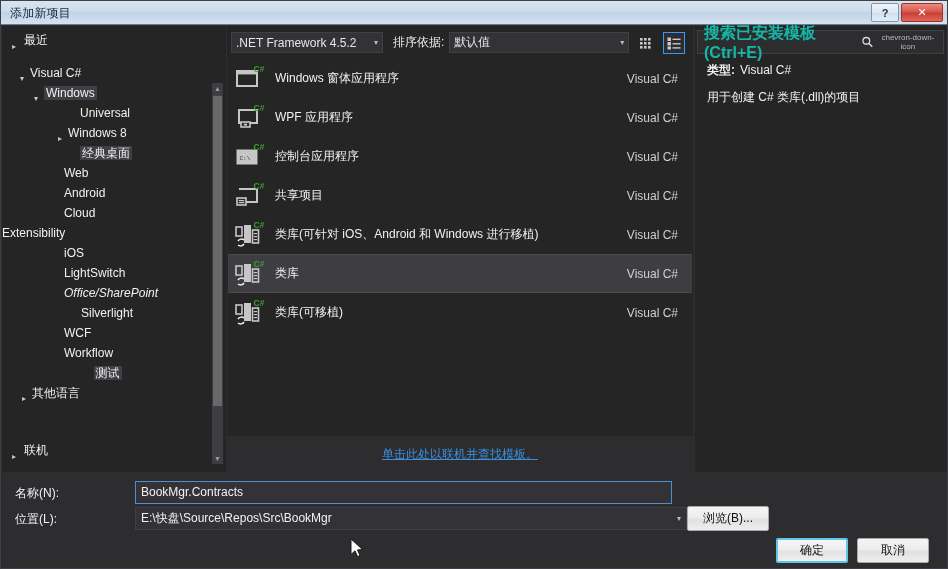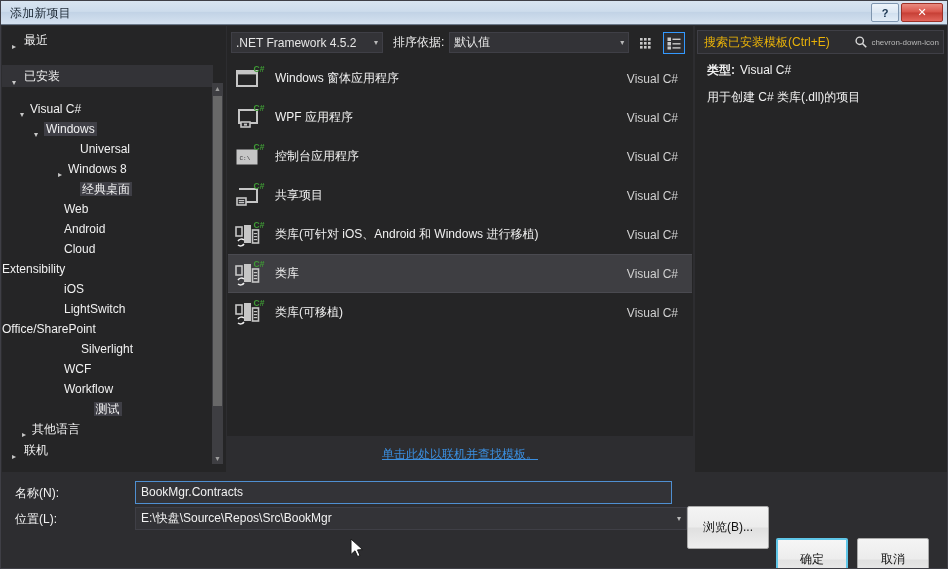--- a/index.html
+++ b/index.html
@@ -233,21 +233,21 @@
     position: absolute;
     left: 696px; top: 29px;
     width: 247px; height: 24px;
     background: #2d2d30;
     border: 1px solid #3f3f46;
     box-sizing: border-box;
     display: flex;
     align-items: center;
     padding: 0 4px 0 6px;
   }
-  .searchbox .ph { font-size: 12px; color: #eab308; }
+  .searchbox .ph { font-size: 16px; color: #14b8a6; font-weight: bold; }
   .searchbox .sicons { margin-left: auto; display: flex; align-items: center; gap: 3px; }
 
   .info-type-row {
     position: absolute;
     left: 706px; top: 61px;
     display: flex; align-items: baseline; gap: 5px;
   }
   .info-label { font-size: 12px; font-weight: bold; color: #f1f1f1; }
   .info-value { font-size: 12px; color: #f1f1f1; }
   .info-desc {
@@ -295,21 +295,21 @@
     padding: 0 5px;
     line-height: 21px;
     display: flex;
     align-items: center;
     cursor: default;
   }
   .loc-combo .caret { margin-left: auto; font-size: 8px; color: #b9b9b9; }
 
   .btn {
     position: absolute;
-    height: 43px;
+    height: 25px;
     background: linear-gradient(to bottom, #f4f4f4 0%, #ececec 48%, #e0e0e0 52%, #eeeeee 100%);
     border: 1px solid #a9a9a9;
     border-radius: 2px;
     box-sizing: border-box;
     color: #111111;
     font-size: 12px;
     display: flex;
     align-items: center;
     justify-content: center;
     cursor: default;
@@ -341,35 +341,34 @@
     </div>
     <div class="win-btn win-close">
       <span>✕</span>
     </div>
   </div>
 
   <div class="left-pane">
     <div class="tree-scroll">
       <div id="tree-groups">
           <div class="tree-row header" style="padding-left: 22px; margin-top: 3px;"><span style="left:6px;top:7px" class="twisty collapsed"></span><span class="lbl">最近</span></div>
-          <div class="tree-row header selected-soft" style="padding-left: 22px; margin-top: 14px;"><span style="left:6px;top:7px" class="twisty expanded"></span><span class="lbl">已安装</span></div>
         </div>
       <div id="tree-items" style="margin-top: 12px;">
           <div class="tree-row" style="padding-left: 28px;"><span style="left:14px;top:6px" class="twisty expanded"></span><span class="lbl">Visual C#</span></div>
           <div class="tree-row label-box" style="padding-left: 42px;"><span style="left:28px;top:6px" class="twisty expanded"></span><span class="lbl">Windows</span></div>
           <div class="tree-row" style="padding-left: 78px;"><span class="lbl">Universal</span></div>
           <div class="tree-row" style="padding-left: 66px;"><span style="left:52px;top:6px" class="twisty collapsed"></span><span class="lbl">Windows 8</span></div>
           <div class="tree-row label-box" style="padding-left: 78px;"><span class="lbl">经典桌面</span></div>
           <div class="tree-row" style="padding-left: 62px;"><span class="lbl">Web</span></div>
           <div class="tree-row" style="padding-left: 62px;"><span class="lbl">Android</span></div>
           <div class="tree-row" style="padding-left: 62px;"><span class="lbl">Cloud</span></div>
           <div class="tree-row" style=""><span class="lbl">Extensibility</span></div>
           <div class="tree-row" style="padding-left: 62px;"><span class="lbl">iOS</span></div>
           <div class="tree-row" style="padding-left: 62px;"><span class="lbl">LightSwitch</span></div>
-          <div class="tree-row" style=""><span class="lbl">Office/SharePoint</span></div>
+          <div class="tree-row" style="padding-left: 62px; font-style: italic;"><span class="lbl">Office/SharePoint</span></div>
           <div class="tree-row" style="padding-left: 79px;"><span class="lbl">Silverlight</span></div>
           <div class="tree-row" style="padding-left: 62px;"><span class="lbl">WCF</span></div>
           <div class="tree-row" style="padding-left: 62px;"><span class="lbl">Workflow</span></div>
           <div class="tree-row label-box" style=" text-align: center;"><span class="lbl">测试</span></div>
           <div class="tree-row" style="padding-left: 30px;"><span style="left:16px;top:6px" class="twisty collapsed"></span><span class="lbl">其他语言</span></div>
         </div>
     </div>
     <div class="vscroll">
       <div class="arrow up">▲</div>
       <div class="thumb"></div>
@@ -510,21 +509,21 @@
   </div>
 
   <div class="right-pane"></div>
   <div class="searchbox">
     <span class="ph">搜索已安装模板(Ctrl+E)</span>
     <span class="sicons">
       <svg width="14" height="14" viewBox="0 0 16 16">
         <circle cx="6.6" cy="6.6" r="4.2" fill="none" stroke="#d8d8d8" stroke-width="1.6"></circle>
         <line x1="9.7" y1="9.7" x2="14" y2="14" stroke="#d8d8d8" stroke-width="1.8"></line>
       </svg>
-      <span style="font-size:8px;color:#b9b9b9;">chevron-down-icon</span>
+      <span style="font-size:8px;color:#b9b9b9;text-align:center;">chevron-down-icon</span>
     </span>
   </div>
 
   <div class="info-type-row">
     <span class="info-label">类型:</span>
     <span class="info-value">Visual C#</span>
   </div>
   <div class="info-desc">用于创建 C# 类库(.dll)的项目</div>
 
   <div class="footer">

